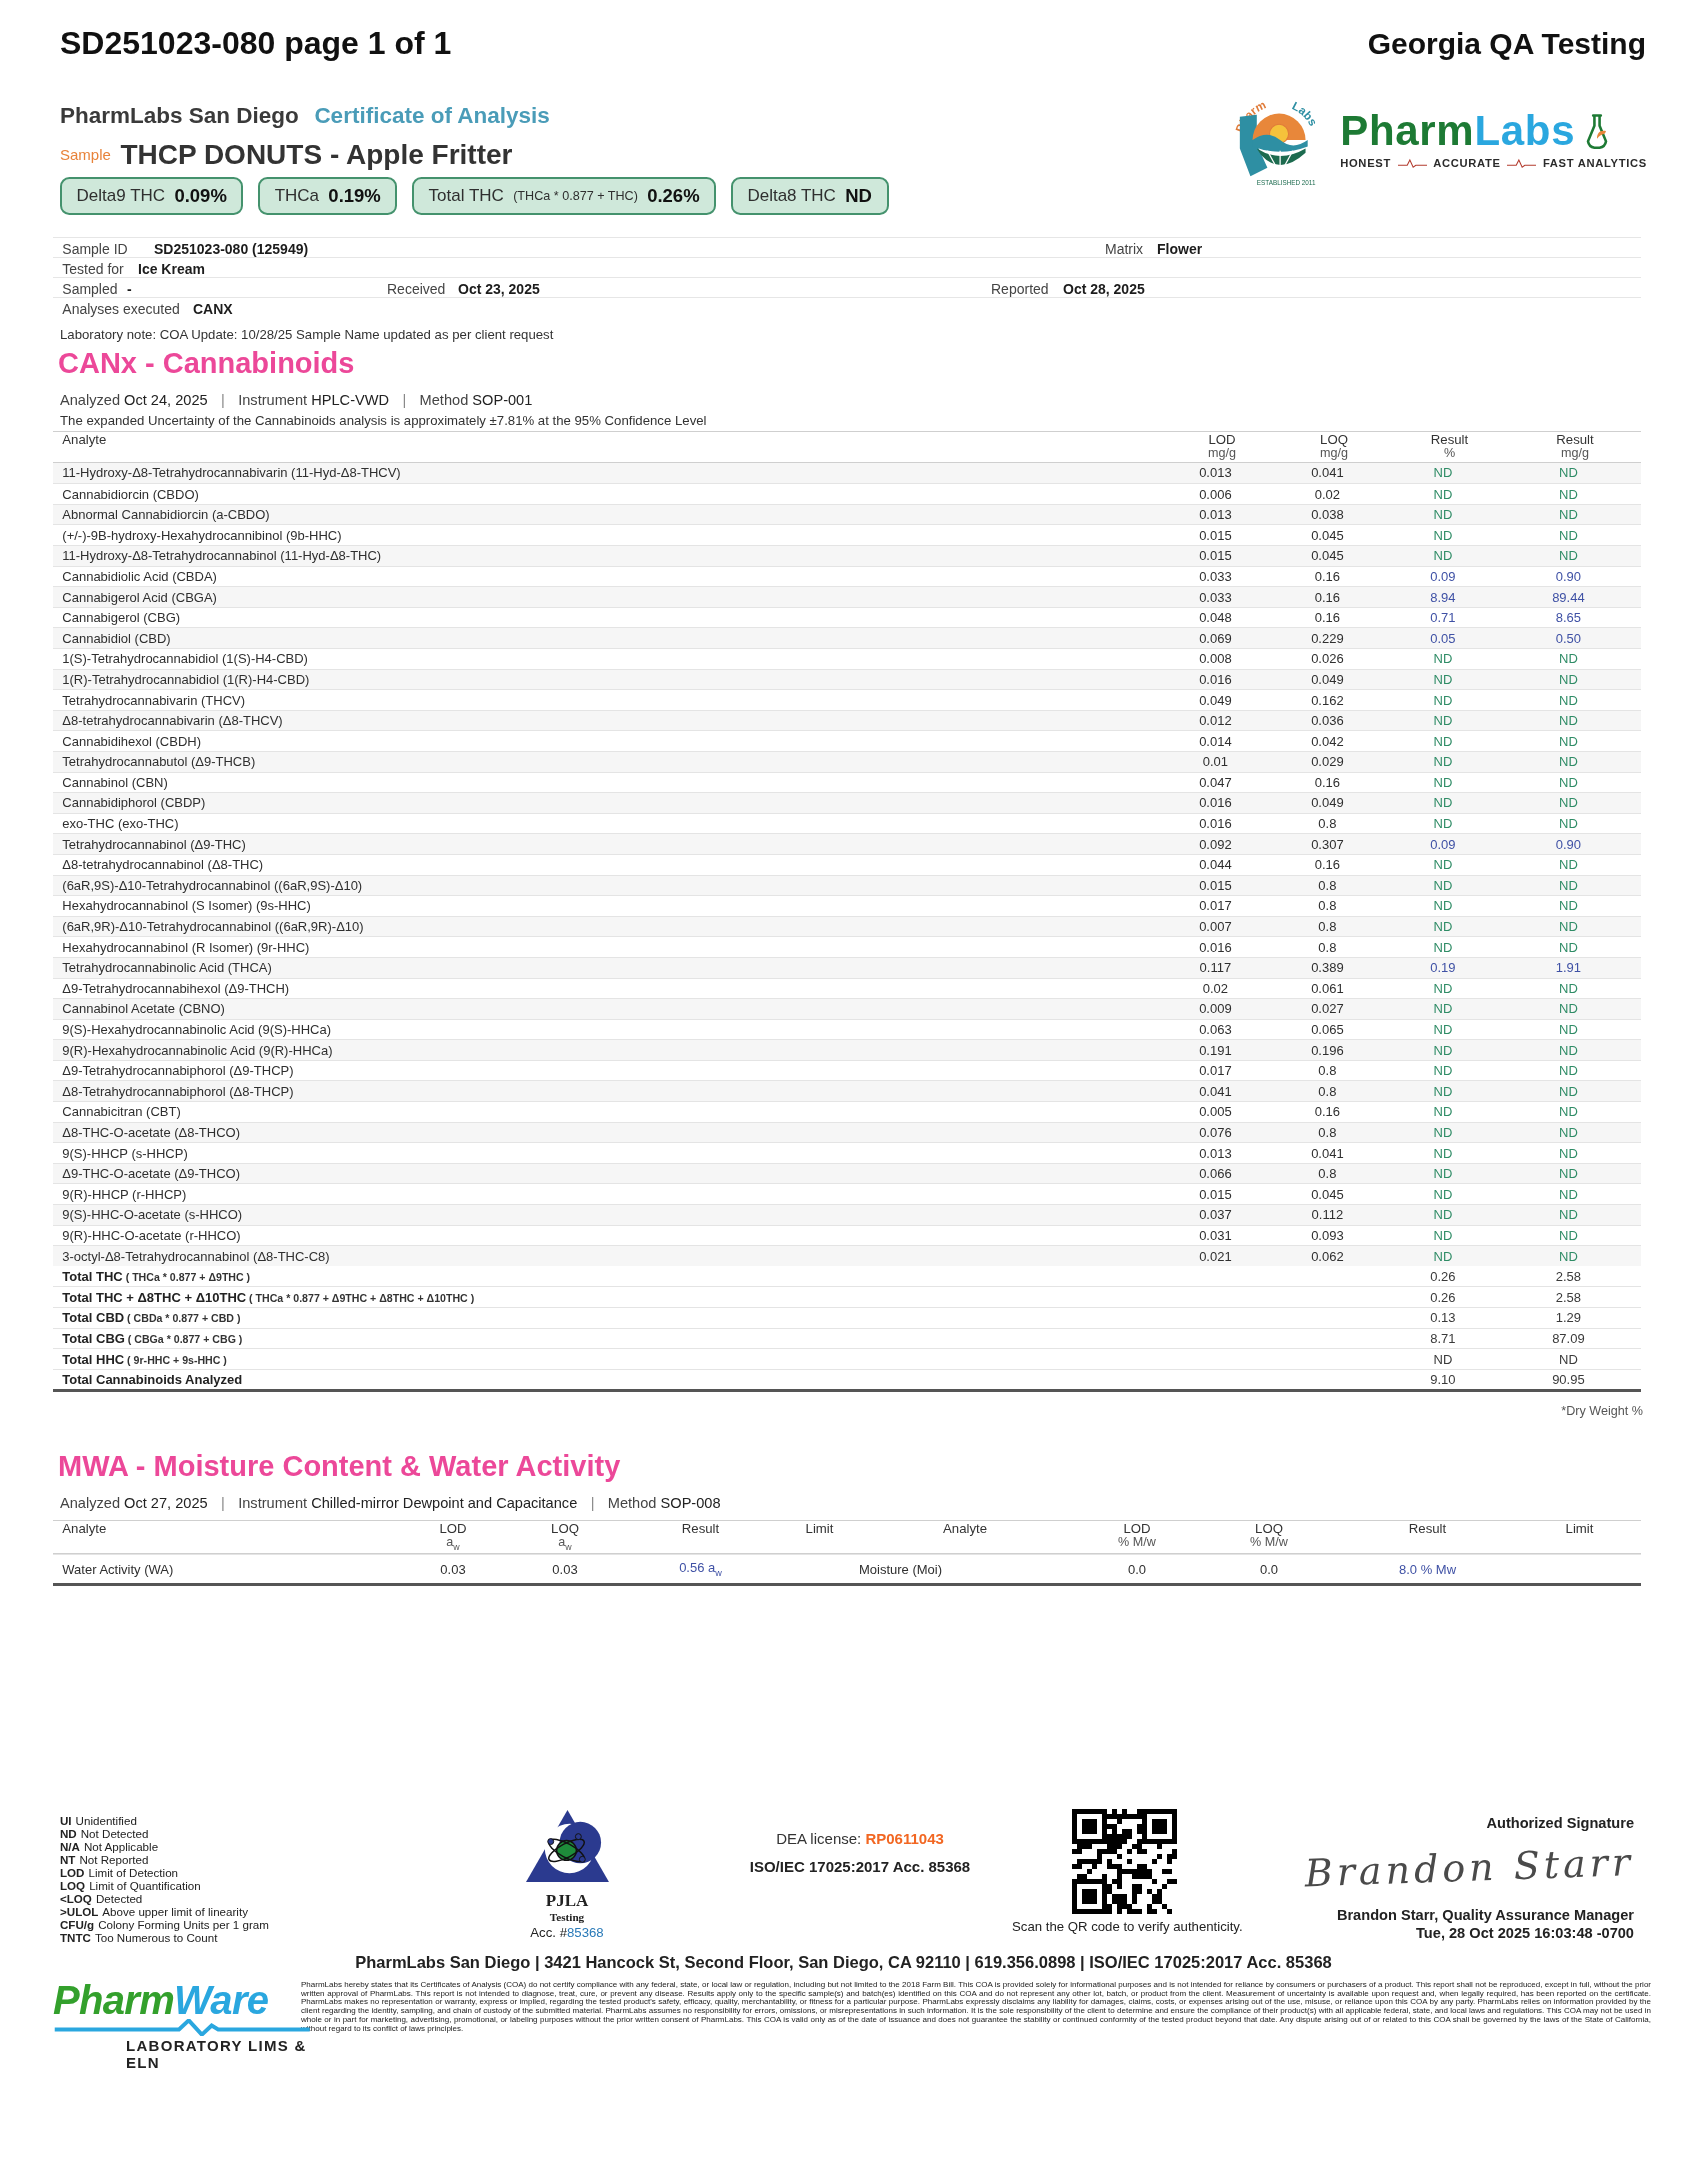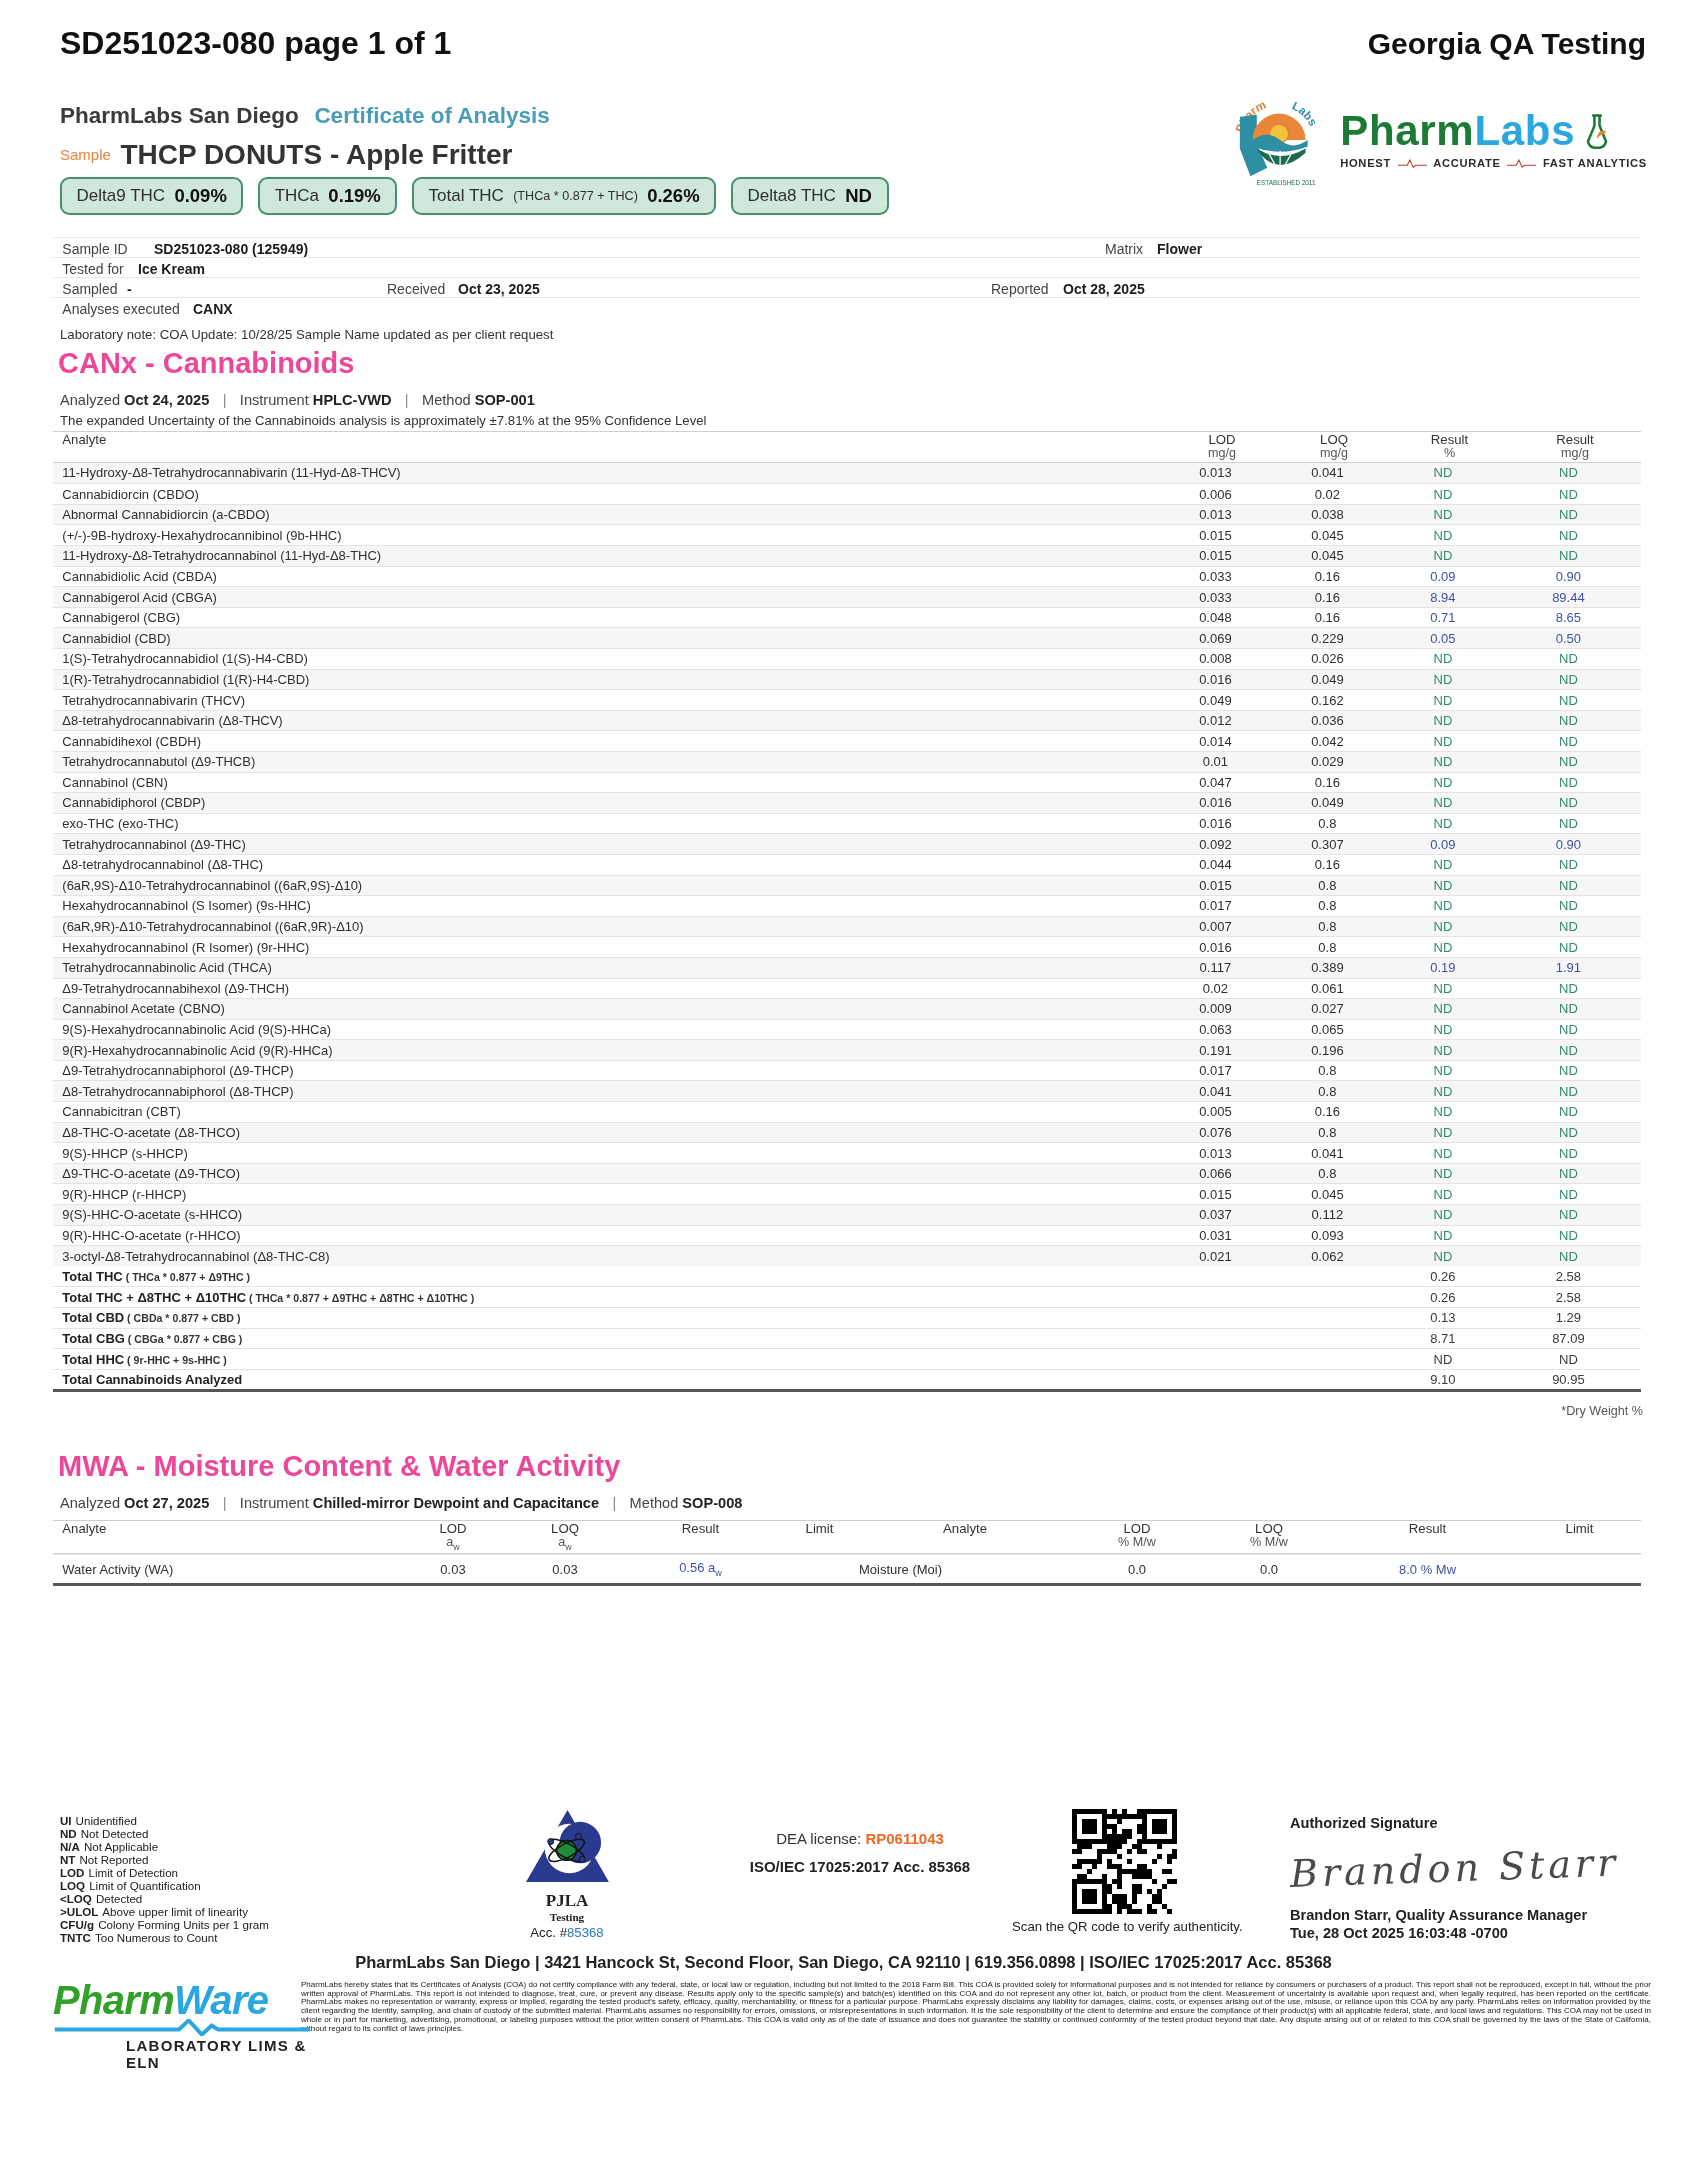--- a/index.html
+++ b/index.html
@@ -36,21 +36,21 @@
   .info-table{position:absolute;left:53px;top:237px;width:1588px;}
   .info-row{position:relative;height:19px;border-top:1.3px solid #e6e6e6;}
   .info-row span{position:absolute;top:2.6px;font-size:14px;white-space:nowrap;}
   .i-label{color:#444;}
   .i-val{font-weight:700;color:#1c1c1c;}
   .lab-note{position:absolute;left:60px;top:327px;font-size:13.2px;color:#333;}
 
   
   .section-title{position:absolute;left:58px;font-size:29px;font-weight:600;color:#ec4899;}
   .meta-line{position:absolute;left:60px;font-size:14.6px;color:#444;}
-  .m-val{font-weight:700;color:#222;text-align:right;}
+  .m-val{font-weight:400;color:#222;text-align:right;}
   .m-sep{margin:0 9.3px;color:#888;}
   .uncertainty{position:absolute;left:60px;top:413px;font-size:13.2px;color:#333;}
 
   
   .canx-table{position:absolute;left:53px;top:431px;width:1588px;border-bottom:3.3px solid #555;}
   .grid5{display:grid;grid-template-columns:1fr 112px 112px 119px 132px;padding-right:6.6px;}
   .thead{border-top:1.3px solid #cfcfcf;border-bottom:1.3px solid #cfcfcf;padding:0 0;}
   .th{font-size:13.2px;color:#333;text-align:center;line-height:1.05;padding:1.3px 0;}
   .th:first-child{text-align:left;padding-left:9.3px;}
   .th .unit{font-size:12.6px;font-weight:400;color:#555;}
@@ -83,21 +83,21 @@
   .pjla-acc{font-size:13.2px;margin-top:2.6px;color:#222;}
   .pjla-acc .acc-num{color:#2a7ab8;}
   .credentials{position:absolute;left:701px;top:1830px;width:318px;text-align:center;}
   .dea-line{font-size:15px;color:#333;}
   .dea-number{color:#f26722;font-weight:700;}
   .iso-line{font-size:15px;font-weight:600;color:#222;margin-top:10.6px;}
   .qr-wrap{position:absolute;left:1072px;top:1809px;width:225px;margin-left:-60px;text-align:center;}
   .qr{position:relative;width:105px;height:105px;margin:0 auto;display:grid;grid-template-columns:repeat(21,1fr);grid-template-rows:repeat(21,1fr);background:#fff;}
   .qr div.on{background:#000;}
   .qr-caption{font-size:13.2px;color:#222;margin-top:5.3px;white-space:nowrap;}
-  .signature{position:absolute;left:1290px;top:1815px;width:344px;text-align:left;}
+  .signature{position:absolute;left:1290px;top:1815px;width:344px;text-align:right;}
   .sig-title{font-size:14.6px;font-weight:600;color:#222;}
   .sig-script{font-family:"DejaVu Serif",serif;font-style:italic;font-size:38px;color:#4a4a4a;margin-top:14.6px;transform:rotate(-2deg);letter-spacing:4px;white-space:nowrap;}
   .sig-name{font-size:14.6px;font-weight:600;margin-top:17px;}
   .sig-date{font-size:14.6px;font-weight:600;margin-top:2.6px;}
   .footer-address{position:absolute;left:0;top:1953px;width:1687px;text-align:center;font-size:16.5px;font-weight:700;color:#222;}
   .disclaimer{position:absolute;left:301px;top:1981px;width:1350px;font-size:8px;line-height:8.7px;text-align:justify;color:#1a1a1a;}
   .pharmware{position:absolute;left:53px;top:1978px;width:278px;}
   .pw-line{font-size:40px;font-weight:700;font-style:italic;letter-spacing:-0.7px;}
   .pw-pharm{color:#33a02c;}
   .pw-ware{color:#2aa7df;}

